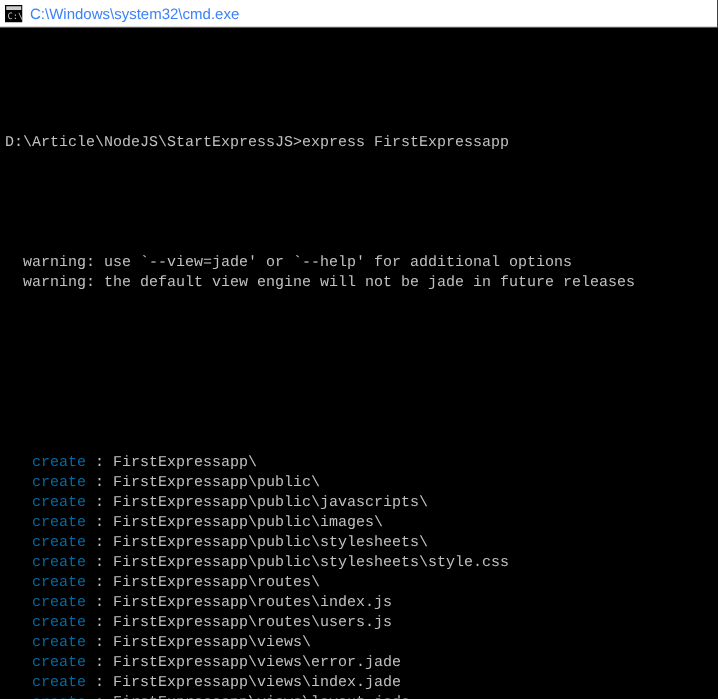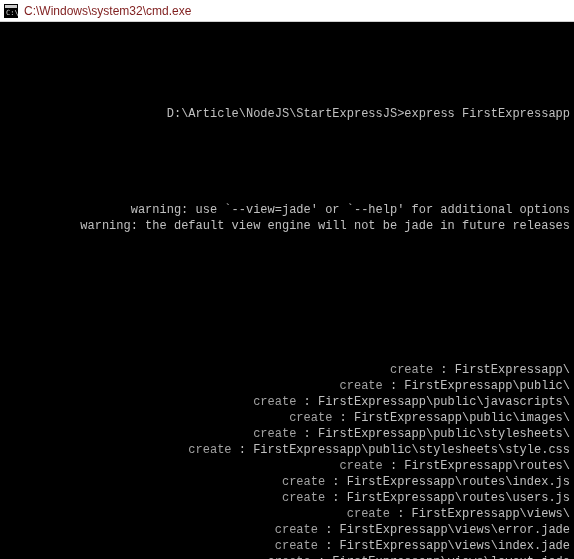--- a/index.html
+++ b/index.html
@@ -27,43 +27,42 @@
     .title-icon {
       width: 14px;
       height: 14px;
       display: flex;
       align-items: center;
       justify-content: center;
     }
     .title-text {
       font-family: 'Segoe UI', Tahoma, sans-serif;
       font-size: 12px;
-      color: #7f1d1d;
+      color: #3b82f6;
     }
     .terminal {
       background: #000;
       color: #c0c0c0;
       padding: 4px 0;
       height: calc(100% - 22px);
       overflow: hidden;
       line-height: 16px;
       white-space: pre;
     }
     .line {
       padding: 0 4px;
-      text-align: right;
     }
     .prompt-line {
       color: #c0c0c0;
     }
     .warning-line {
       color: #c0c0c0;
     }
     .create-kw {
-      color: #a3a3a3;
+      color: #0369a1;
     }
     .create-path {
       color: #c0c0c0;
     }
     .blank {
       height: 16px;
     }
   </style>
 </head>
 <body>

